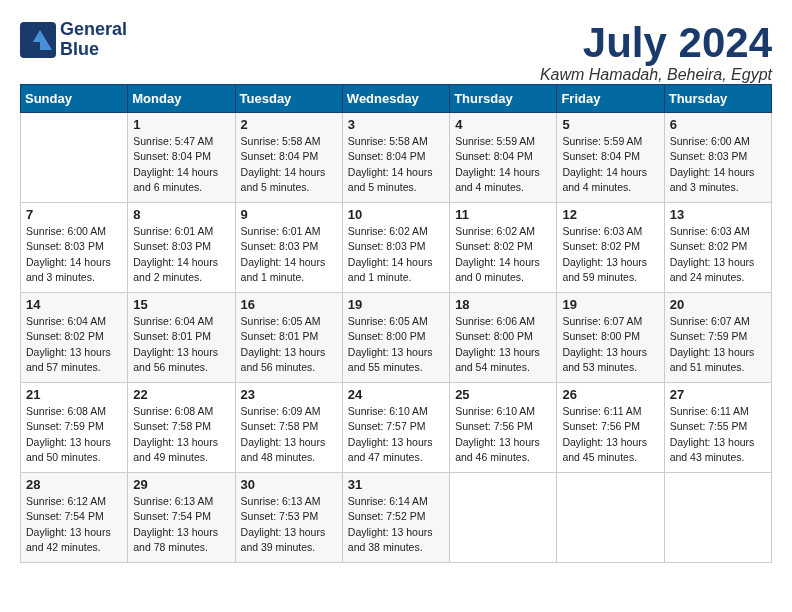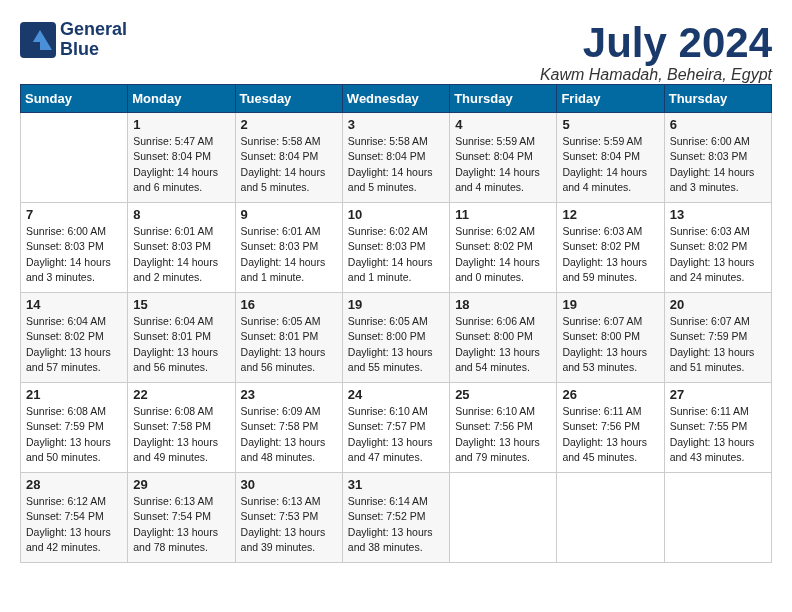--- a/index.html
+++ b/index.html
@@ -347,21 +347,21 @@
             <div>Daylight: 13 hours</div>
             <div>and 47 minutes.</div>
           </div>
         </td>
         <td>
           <div class="day-num">25</div>
           <div class="day-info">
             <div>Sunrise: 6:10 AM</div>
             <div>Sunset: 7:56 PM</div>
             <div>Daylight: 13 hours</div>
-            <div>and 79 minutes.</div>
+            <div>and 46 minutes.</div>
           </div>
         </td>
         <td>
           <div class="day-num">26</div>
           <div class="day-info">
             <div>Sunrise: 6:11 AM</div>
             <div>Sunset: 7:56 PM</div>
             <div>Daylight: 13 hours</div>
             <div>and 45 minutes.</div>
           </div>

